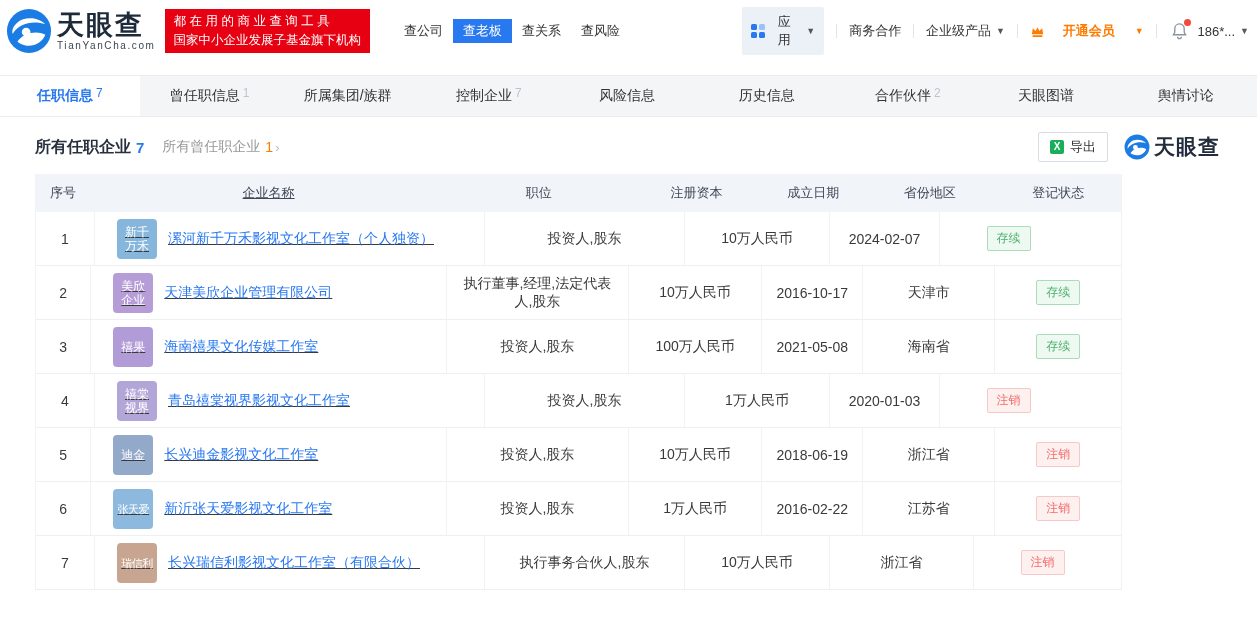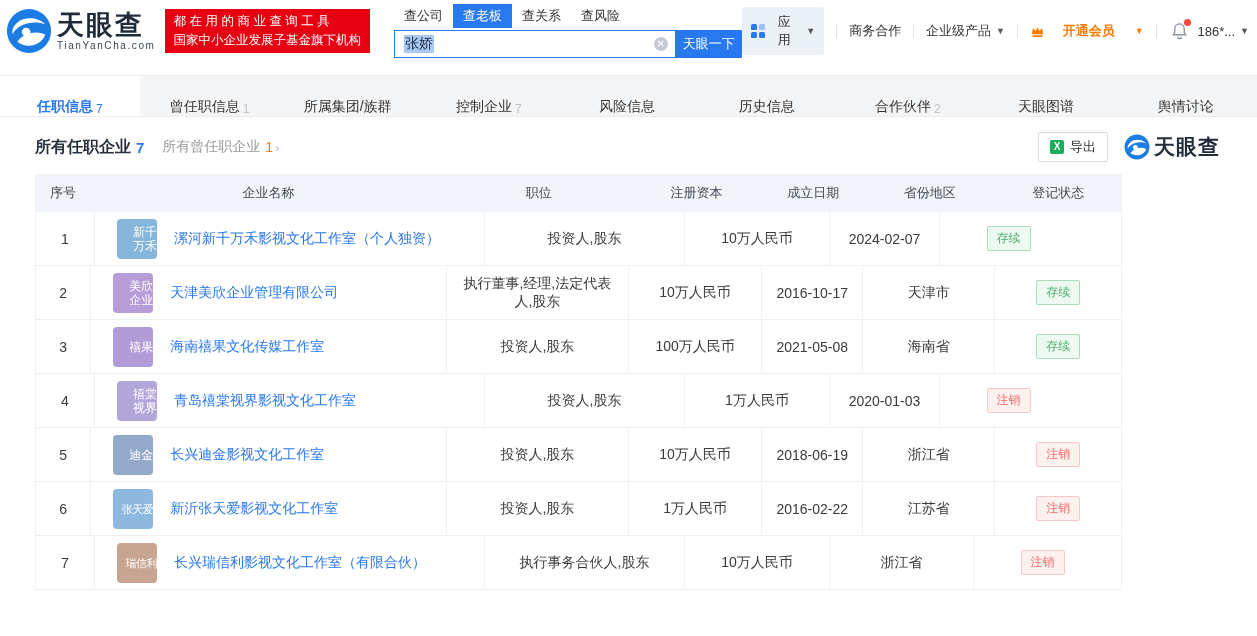--- a/index.html
+++ b/index.html
@@ -37,21 +37,21 @@
   .vdiv { width: 1px; height: 14px; background: #e2e4e8; margin: 0 12px; }
   .menu-item { cursor: pointer; display: flex; align-items: center; gap: 3px; white-space: nowrap; }
   .vip { color: #ff7b00; font-weight: bold; gap: 18px; }
   .vip .caret { color: #ff7b00; }
   .bell-wrap { position: relative; margin: 0 10px 0 2px; cursor: pointer; }
   .bell-wrap svg { width: 17px; height: 18px; display: block; }
   .bell-dot { position: absolute; top: -3px; right: -3px; width: 7px; height: 7px; border-radius: 50%; background: #f5483b; }
   .phone { cursor: pointer; display: flex; align-items: center; gap: 3px; }
   
   .navbar { margin-top: 13px; height: 42px; background: #f4f5f7; border-top: 1px solid #ececee; border-bottom: 1px solid #ececee; display: flex; }
-  .nav-tab { flex: 1; display: flex; align-items: flex-end; justify-content: center; gap: 3px; font-size: 14px; color: #333; cursor: pointer; }
+  .nav-tab { flex: 1; display: flex; align-items: center; justify-content: center; gap: 3px; font-size: 14px; color: #333; cursor: pointer; }
   .nav-tab .nav-count { font-size: 12px; color: #bfc3cc; margin-top: -6px; }
   .nav-tab.active { background: #fff; color: #2878f0; font-weight: bold; }
   .nav-tab.active .nav-count { color: #2878f0; font-weight: normal; }
   
   .section-header { display: flex; align-items: center; margin: 16px 37px 13px 35px; height: 28px; }
   .sec-title { font-size: 16px; font-weight: bold; color: #29303e; }
   .sec-count { font-size: 15px; font-weight: bold; color: #2878f0; margin-left: 5px; }
   .sec-sub { margin-left: 18px; font-size: 14px; color: #999; display: flex; align-items: center; cursor: pointer; }
   .sub-count { color: #ff7b00; margin-left: 5px; }
   .chev { color: #b8bcc4; margin-left: 2px; font-size: 13px; }
@@ -61,24 +61,24 @@
   .watermark { display: flex; align-items: center; gap: 4px; }
   .watermark svg { width: 26px; height: 26px; }
   .wm-text { font-size: 21px; font-weight: bold; color: #222d3c; letter-spacing: 1px; }
   
   .tyc-table { margin: 0 37px 0 35px; width: 1087px; border-left: 1px solid #f0f2f5; border-right: 1px solid #f0f2f5; }
   .thead { display: flex; height: 38px; background: #f1f5fa; align-items: center; font-size: 13px; color: #404756; }
   .th { display: flex; align-items: center; justify-content: center; height: 100%; }
   .tr { display: flex; border-bottom: 1px solid #edeff2; min-height: 54px; background: #fff; }
   .td { display: flex; align-items: center; justify-content: center; font-size: 14px; color: #3a3a3a; border-right: 1px solid #f0f2f5; padding: 6px 10px; text-align: center; }
   .td:last-child, .th:last-child { border-right: none; }
-  .c1 { width: 59px; } .c2 { width: 390px; } .c3 { width: 200px; }
+  .c1 { width: 59px; } .c2 { width: 390px; text-decoration: underline; } .c3 { width: 200px; }
   .c4 { width: 145px; } .c5 { width: 110px; } .c6 { width: 144px; } .c7 { width: 137px; }
   .td.company { justify-content: flex-start; text-align: left; padding-left: 22px; }
-  .company-logo { width: 40px; height: 40px; border-radius: 4px; color: #fff; display: flex; flex-direction: column; align-items: flex-end; justify-content: center; line-height: 14px; font-size: 12px; flex-shrink: 0; margin-right: 17px; cursor: pointer; }
+  .company-logo { width: 40px; height: 40px; border-radius: 4px; color: #fff; display: flex; flex-direction: column; align-items: center; justify-content: center; line-height: 14px; font-size: 12px; flex-shrink: 0; margin-right: 11px; cursor: pointer; }
   .company-logo .ln3 { font-size: 11px; letter-spacing: -0.5px; }
   .company-link { color: #2878f0; cursor: pointer; }
   .badge { font-size: 12px; padding: 3px 9px; border-radius: 2px; border: 1px solid; white-space: nowrap; }
   .badge.active { color: #4db06e; border-color: #a9dcb9; background: #eef9f1; }
   .badge.cancelled { color: #f56c6c; border-color: #f8c8c8; background: #fdf1f0; }
 </style>
 </head>
 <body>
 
 <div class="topbar">
@@ -101,27 +101,20 @@
     <div>国家中小企业发展子基金旗下机构</div>
   </div>
 
   <div class="search-area">
     <div class="search-tabs" id="search-tabs">
         <span class="search-tab">查公司</span>
         <span class="search-tab active">查老板</span>
         <span class="search-tab">查关系</span>
         <span class="search-tab">查风险</span>
       </div>
-    <div class="search-row">
-      <div class="search-input">
-        <span class="query">张娇</span>
-        <span class="clear-icon">✕</span>
-      </div>
-      <button class="search-btn">天眼一下</button>
-    </div>
   </div>
 
   <div class="top-menu">
     <div class="menu-chip">
       <span class="grid-icon">
           <i></i>
           <i class="lite"></i>
           <i></i>
           <i></i>
         </span>

